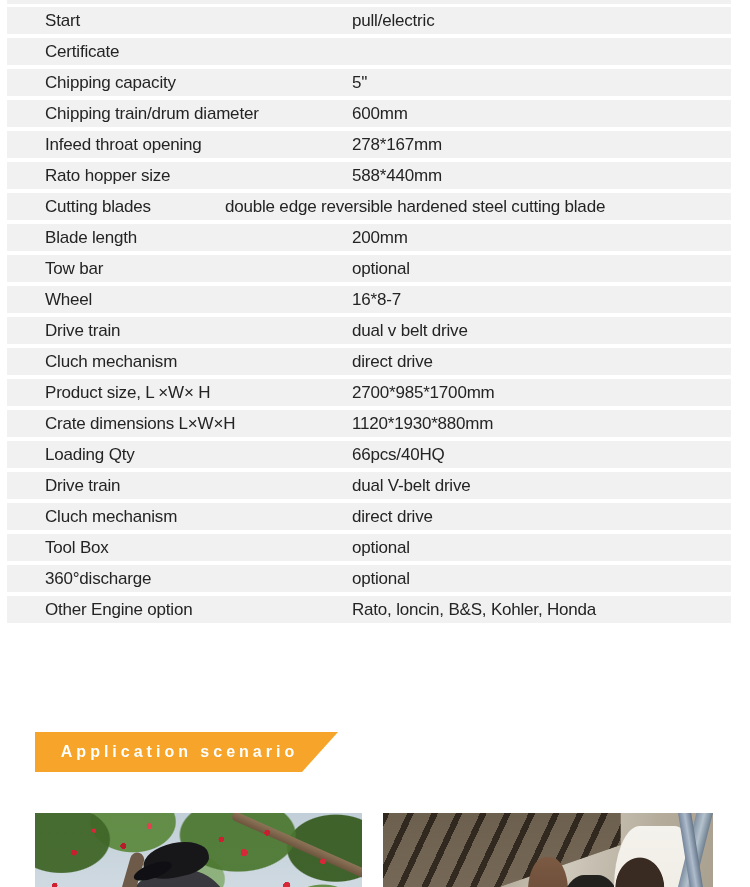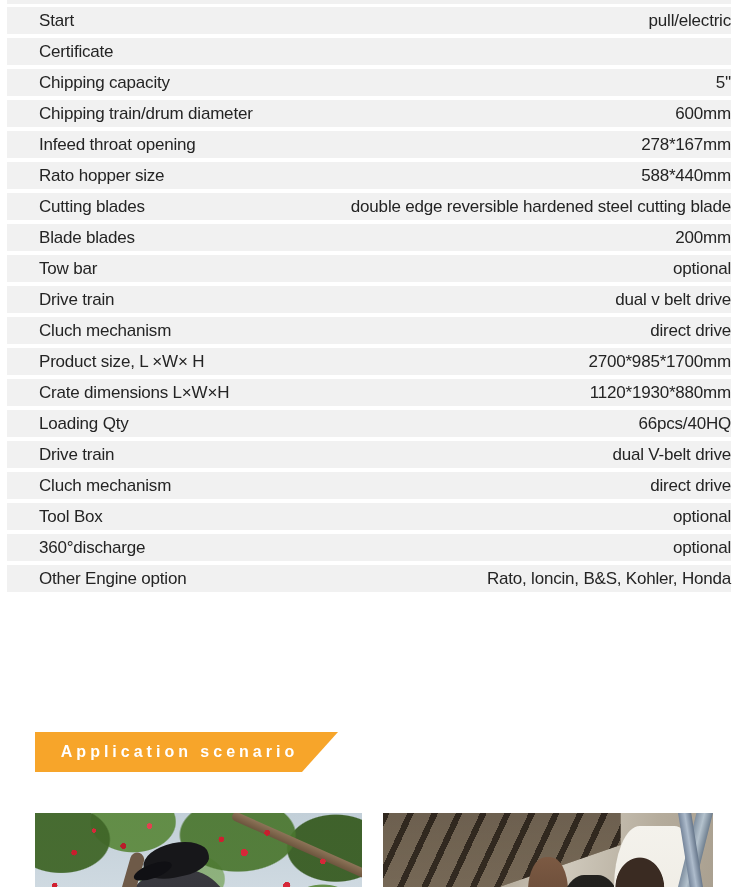--- a/index.html
+++ b/index.html
@@ -13,24 +13,24 @@
 
   
   .spec-table { position: absolute; left: 7px; top: 0; width: 724px; }
   .spec-strip { height: 4px; background: #f1f1f1; margin-bottom: 3px; }
   .spec-row {
     height: 27px; margin-bottom: 4px; background: #f1f1f1;
     display: flex; align-items: center;
     color: #242424; font-size: 17px; letter-spacing: -0.2px;
   }
   .spec-label {
-    width: 345px; padding-left: 23px; box-sizing: border-box;
-    white-space: nowrap; overflow: visible; margin-left: 9px;
-  }
-  .spec-value { flex: 1; text-align: right; white-space: nowrap; }
+    width: 345px; padding-left: 38px; box-sizing: border-box;
+    white-space: nowrap; overflow: visible;
+  }
+  .spec-value { flex: 1; text-align: left; white-space: nowrap; }
   .spec-row.wide .spec-label { width: 218px; }
 
   
   .banner {
     position: absolute; left: 35px; top: 732px;
     width: 303px; height: 40px;
     background: #F7A52A;
     clip-path: polygon(0 0, 100% 0, calc(100% - 36px) 100%, 0 100%);
     display: flex; align-items: center; justify-content: center;
   }
@@ -159,26 +159,30 @@
       </div>
       <div class="spec-row">
         <span class="spec-label">Rato hopper size</span>
         <span class="spec-value">588*440mm</span>
       </div>
       <div class="spec-row wide">
         <span class="spec-label">Cutting blades</span>
         <span class="spec-value">double edge reversible hardened steel cutting blade</span>
       </div>
       <div class="spec-row">
-        <span class="spec-label">Blade blades</span>
+        <span class="spec-label">Blade length</span>
         <span class="spec-value">200mm</span>
       </div>
       <div class="spec-row">
         <span class="spec-label">Tow bar</span>
         <span class="spec-value">optional</span>
+      </div>
+      <div class="spec-row">
+        <span class="spec-label">Wheel</span>
+        <span class="spec-value">16*8-7</span>
       </div>
       <div class="spec-row">
         <span class="spec-label">Drive train</span>
         <span class="spec-value">dual v belt drive</span>
       </div>
       <div class="spec-row">
         <span class="spec-label">Cluch mechanism</span>
         <span class="spec-value">direct drive</span>
       </div>
       <div class="spec-row">

